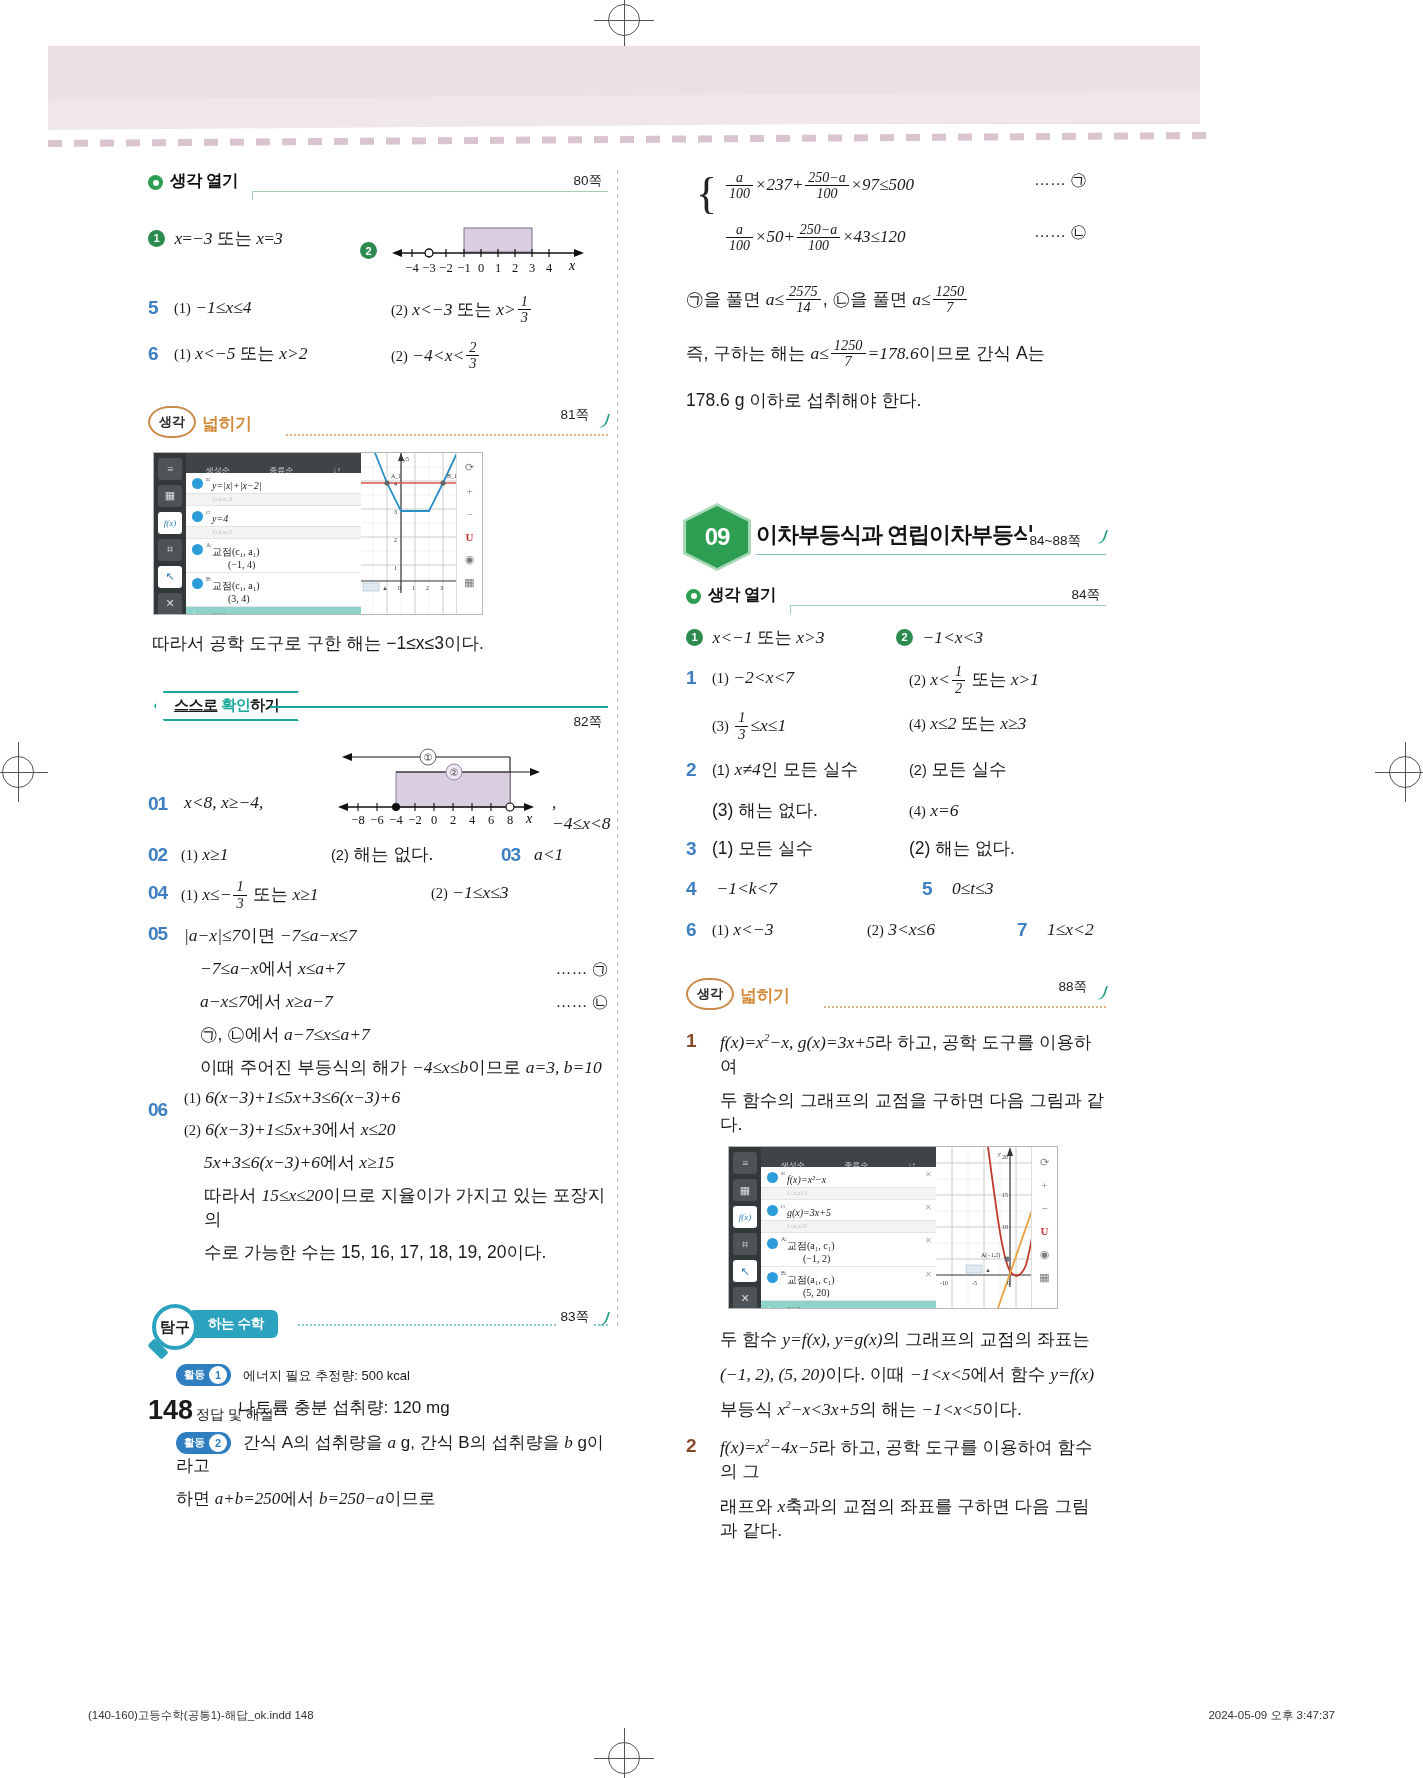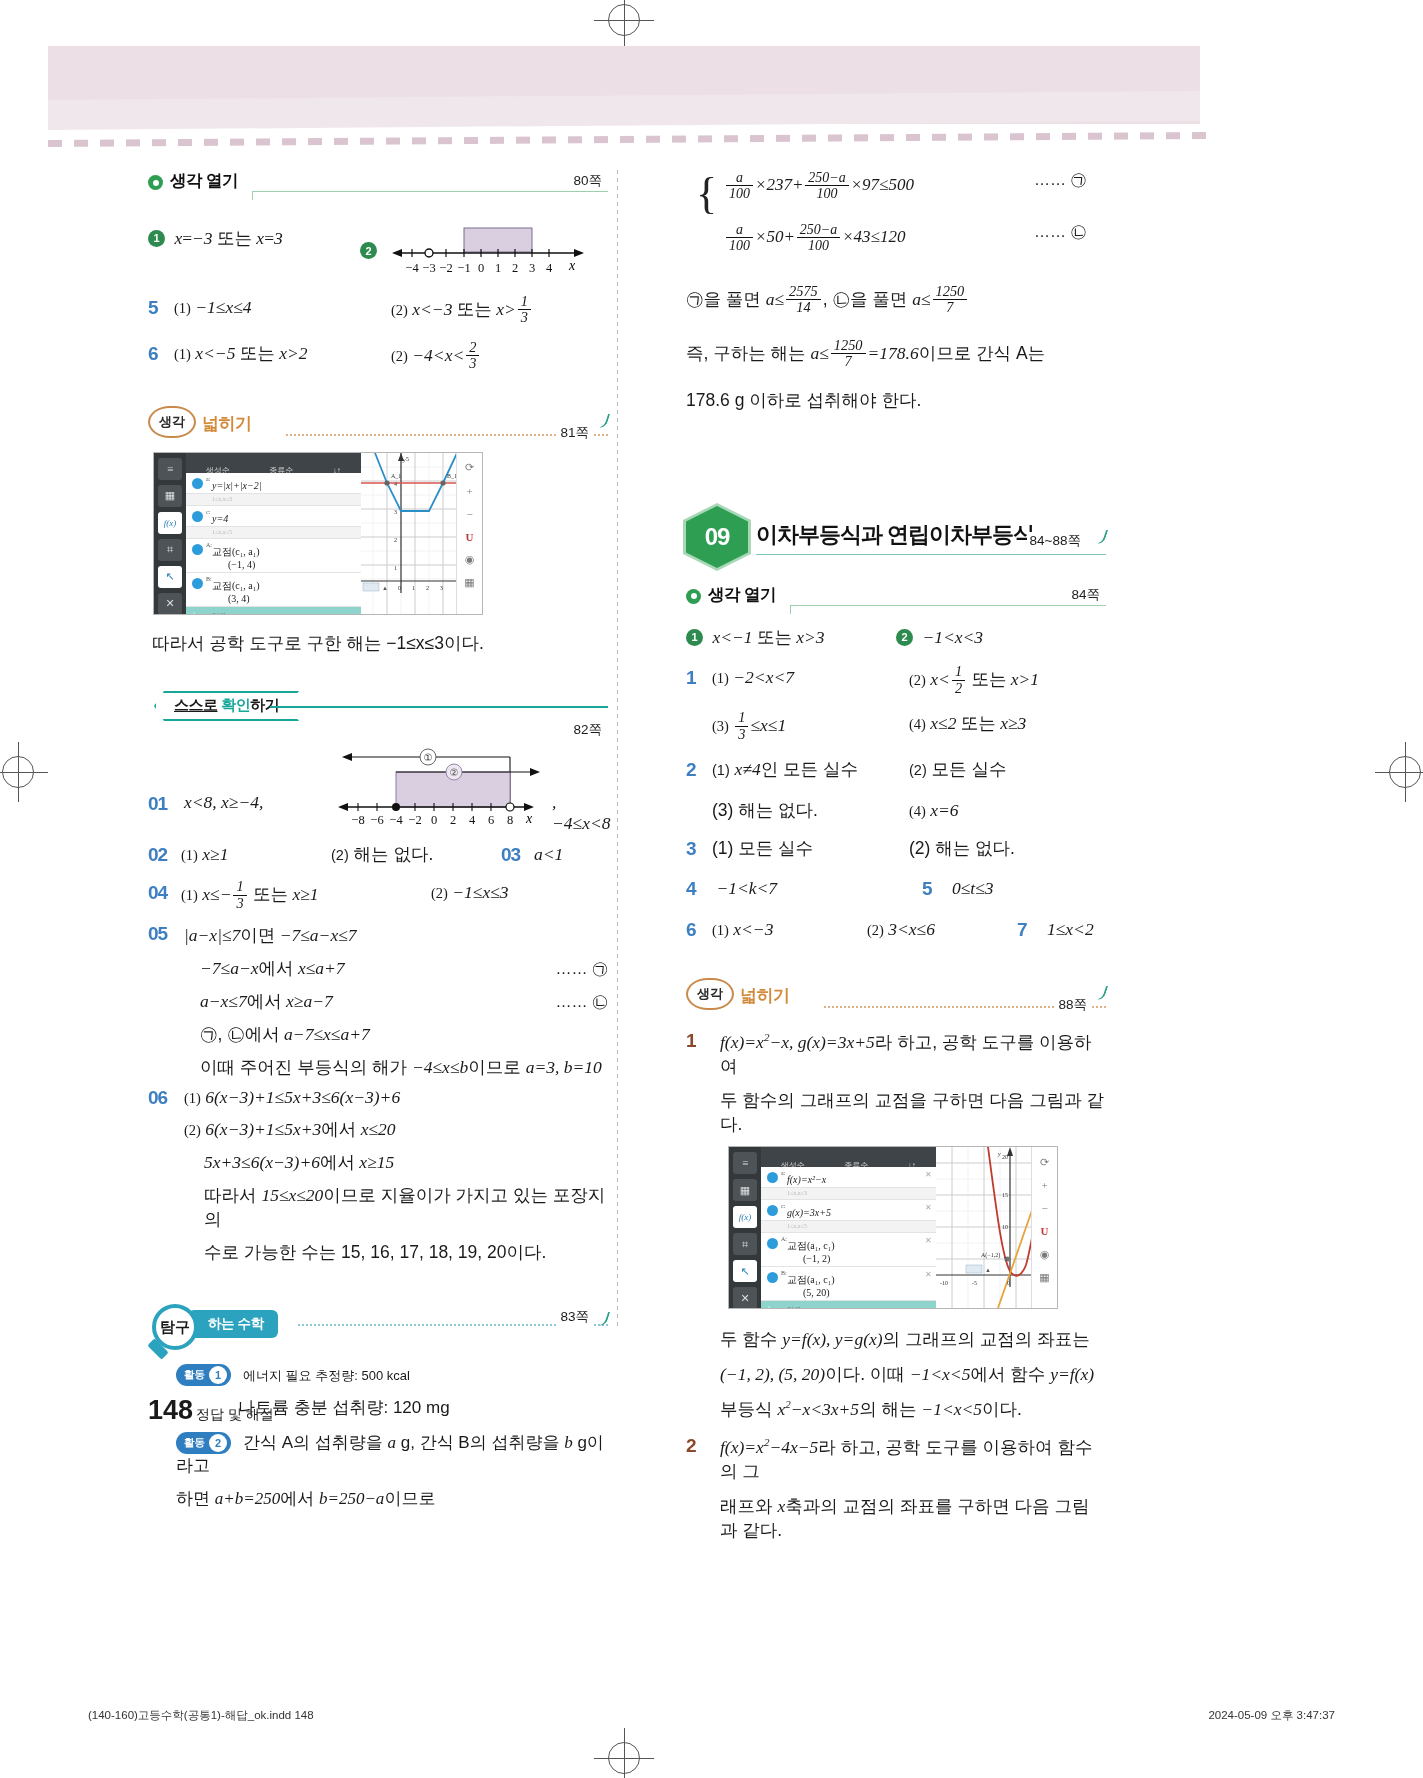--- a/index.html
+++ b/index.html
@@ -60,35 +60,35 @@
   .exp-head { position:relative; height:40px; margin:10px 0 4px 0; }
   .exp-badge { position:absolute; left:0; top:0; width:48px; height:32px;
                border:2.5px solid #c98a4b; border-radius:50%/55%;
                display:flex; align-items:center; justify-content:center;
                font-family:"Liberation Sans",sans-serif; font-weight:bold;
                font-size:13px; color:#2b2b2b; background:#fff; z-index:2;}
   .exp-label { position:absolute; left:54px; top:6px; font-size:17px; font-weight:bold;
                font-family:"Liberation Sans",sans-serif; color:#d28a3a; letter-spacing:-0.5px; }
   .exp-rule { position:absolute; left:138px; right:0; top:28px; height:0;
               border-top:2px dotted #e0b186; }
-  .exp-page { position:absolute; right:16px; top:18px; font-size:13.5px; color:#222;
+  .exp-page { position:absolute; right:16px; top:0; font-size:13.5px; color:#222;
               font-family:"Liberation Sans",sans-serif; background:#fff; padding:0 3px;}
   .page-tick { position:absolute; right:0px; top:6px; width:12px; height:16px;
                border-right:2px solid #2ca18c; border-radius:0 0 8px 0; transform:rotate(18deg); }
 
   
   .self-head { position:relative; height:40px; margin:14px 0 6px 0; }
   .self-tag { position:absolute; left:6px; top:2px; height:30px; padding:0 18px;
       display:flex; align-items:center; font-family:"Liberation Sans",sans-serif;
       font-weight:bold; font-size:15px; letter-spacing:-0.5px;
       border:2.2px solid #17a89a; background:#fff;
       clip-path: polygon(10px 0, 100% 0, calc(100% - 14px) 50%, 100% 100%, 10px 100%, 0 50%);}
   .self-rule { position:absolute; left:122px; right:0; top:17px; height:2px; background:#17a89a; }
   .self-page { position:absolute; right:2px; top:20px; font-size:13.5px;
-               font-family:"Liberation Sans",sans-serif; background:#fff; padding:12px 4px;}
+               font-family:"Liberation Sans",sans-serif; background:#fff; padding:4px 4px;}
 
   
   .inq-head { position:relative; height:48px; margin:16px 0 8px 0; }
   .inq-badge { position:absolute; left:4px; top:0; width:46px; height:46px;
      border:4px solid #2ba3bf; border-radius:50%; background:#fff; z-index:3;
      display:flex; align-items:center; justify-content:center;
      font-family:"Liberation Sans",sans-serif; font-weight:bold; font-size:15px; color:#1a1a1a;}
   .inq-handle { position:absolute; left:0px; top:40px; width:20px; height:10px;
      background:#2ba3bf; transform:rotate(45deg); border-radius:2px; z-index:1;}
   .inq-pill { position:absolute; left:40px; top:6px; height:28px; padding:0 14px 0 20px;
@@ -484,21 +484,21 @@
       <div style="margin-top:9px; margin-left:16px;">
         <span class="kr">㉠, ㉡에서</span> <span class="mi">a−7≤x≤a+7</span>
       </div>
       <div style="margin-top:9px; margin-left:16px;" class="kr">
         이때 주어진 부등식의 해가 <span class="mi">−4≤x≤b</span>이므로 <span class="mi">a=3, b=10</span>
       </div>
     </div>
   </div>
 
   <div style="position:relative; margin-top:8px;">
-    <span class="qnum sm" style="position:absolute;left:0;top:0;">06</span>
+    <span class="qnum sm" style="position:absolute;left:0;top:12px;">06</span>
     <div style="margin-left:36px; font-size:17.5px;">
       <div><span class="sub">(1)</span> <span class="mi">6(x−3)+1≤5x+3≤6(x−3)+6</span></div>
       <div style="margin-top:9px;"><span class="sub">(2)</span> <span class="mi">6(x−3)+1≤5x+3<span class="kr">에서</span> x≤20</span></div>
       <div style="margin-top:9px; margin-left:20px;"><span class="mi">5x+3≤6(x−3)+6<span class="kr">에서</span> x≥15</span></div>
       <div style="margin-top:9px; margin-left:20px;" class="kr">따라서 <span class="mi">15≤x≤20</span>이므로 지율이가 가지고 있는 포장지의</div>
       <div style="margin-top:9px; margin-left:20px;" class="kr">수로 가능한 수는 15, 16, 17, 18, 19, 20이다.</div>
     </div>
   </div>
 
   <div class="inq-head" style="margin-top:40px;">

